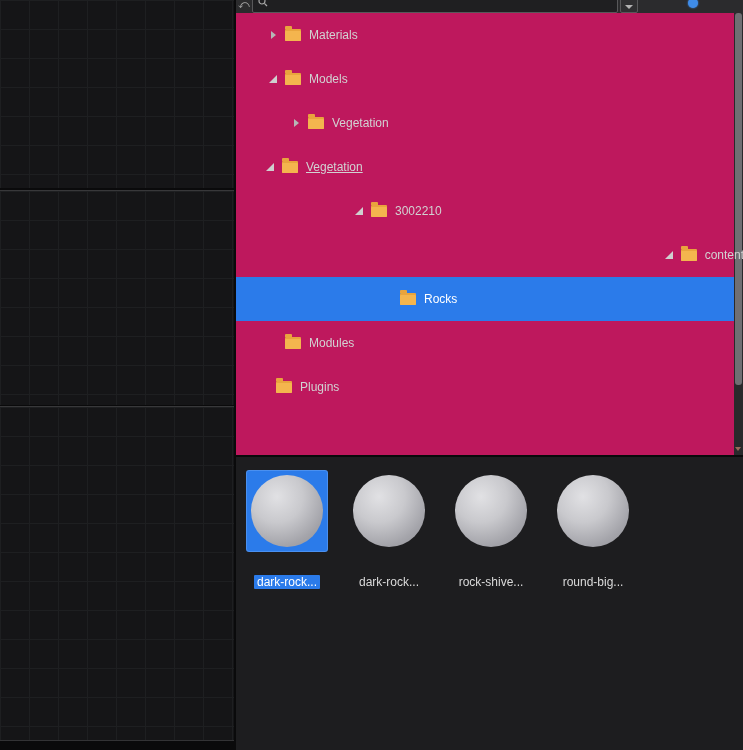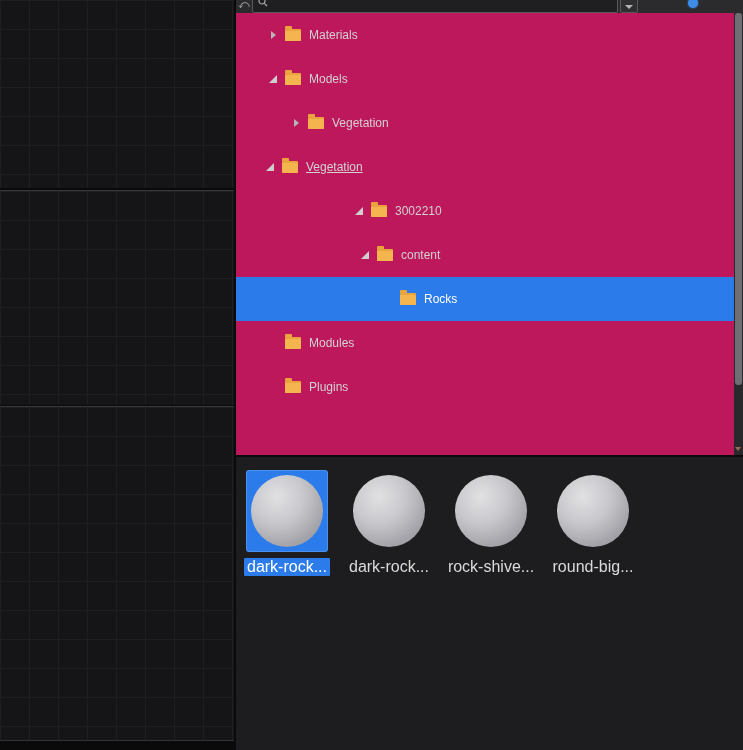--- a/index.html
+++ b/index.html
@@ -119,21 +119,21 @@
   }
   .thumbwrap{padding:4px;border-radius:2px;}
   .asset-cell.selected .thumbwrap{
     background:#2b7bea;box-shadow:0 0 0 1px #4a90f0;
   }
   .sphere{
     width:72px;height:72px;border-radius:50%;
     background:radial-gradient(circle at 36% 30%, #e1e1e4 0%, #c9c9cd 38%, #a4a4aa 72%, #8e8e94 100%);
   }
   .asset-label{
-    margin-top:7px;font-size:16px;color:#dadada;max-width:94px;
+    margin-top:24px;font-size:12px;color:#dadada;max-width:94px;
     overflow:hidden;text-overflow:ellipsis;white-space:nowrap;
   }
   .asset-cell.selected .asset-label{
     background:#2b7bea;color:#fff;padding:0 3px;border-radius:1px;
   }
 </style>
 </head>
 <body>
 
 <div class="vp vp1"></div>
@@ -174,36 +174,36 @@
     <div class="tree-row" style="padding-left: 29px; text-decoration: underline;">
       <span class="arrow expanded"></span>
       <span class="folder"></span>
       <span class="tree-label">Vegetation</span>
     </div>
     <div class="tree-row" style="padding-left: 118px;">
       <span class="arrow expanded"></span>
       <span class="folder"></span>
       <span class="tree-label">3002210</span>
     </div>
-    <div class="tree-row" style="padding-left: 124px;">
+    <div class="tree-row" style="padding-left: 124px; justify-content: flex-end;">
       <span class="arrow expanded"></span>
       <span class="folder"></span>
       <span class="tree-label">content</span>
     </div>
     <div class="tree-row selected" style="padding-left: 147px;">
       <span class="arrow none"></span>
       <span class="folder"></span>
       <span class="tree-label">Rocks</span>
     </div>
     <div class="tree-row" style="padding-left: 32px;">
       <span class="arrow none"></span>
       <span class="folder"></span>
       <span class="tree-label">Modules</span>
     </div>
-    <div class="tree-row" style="padding-left: 32px;">
+    <div class="tree-row" style="padding-left: 23px;">
       <span class="arrow none"></span>
       <span class="folder"></span>
       <span class="tree-label">Plugins</span>
     </div>
   </div>
 
 <div class="scrollbar">
   <div class="scroll-thumb"></div>
   <div class="scroll-btn"></div>
 </div>

